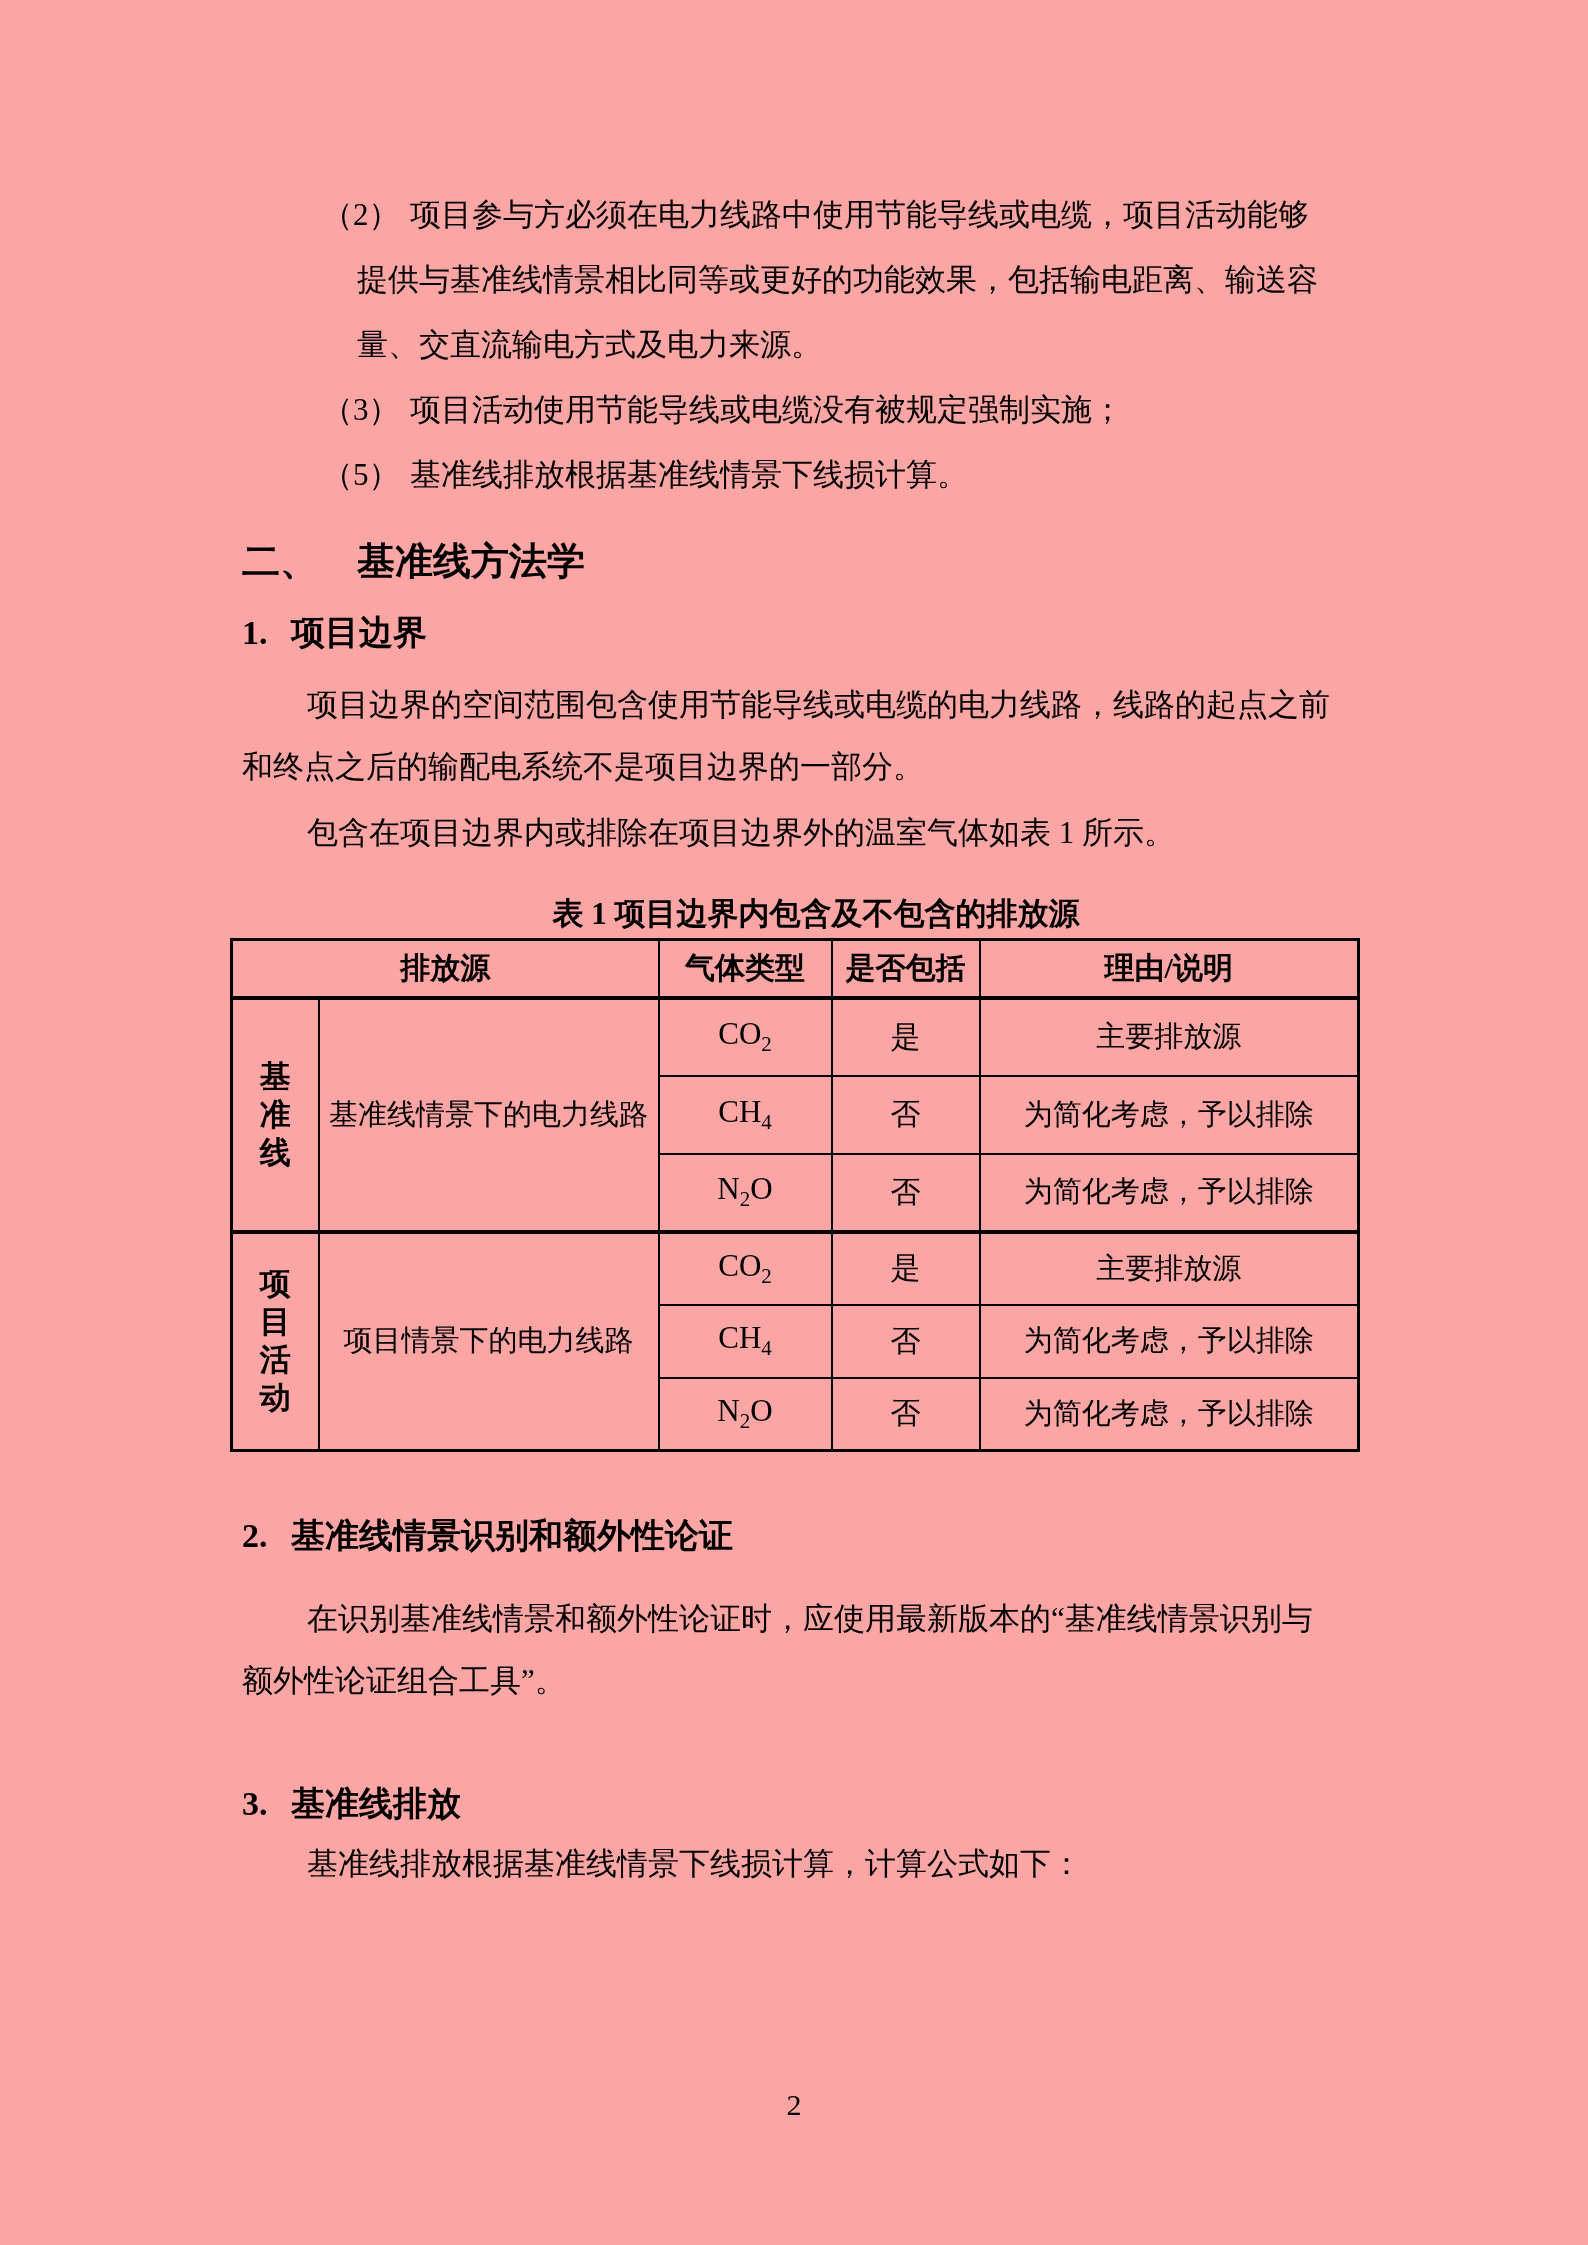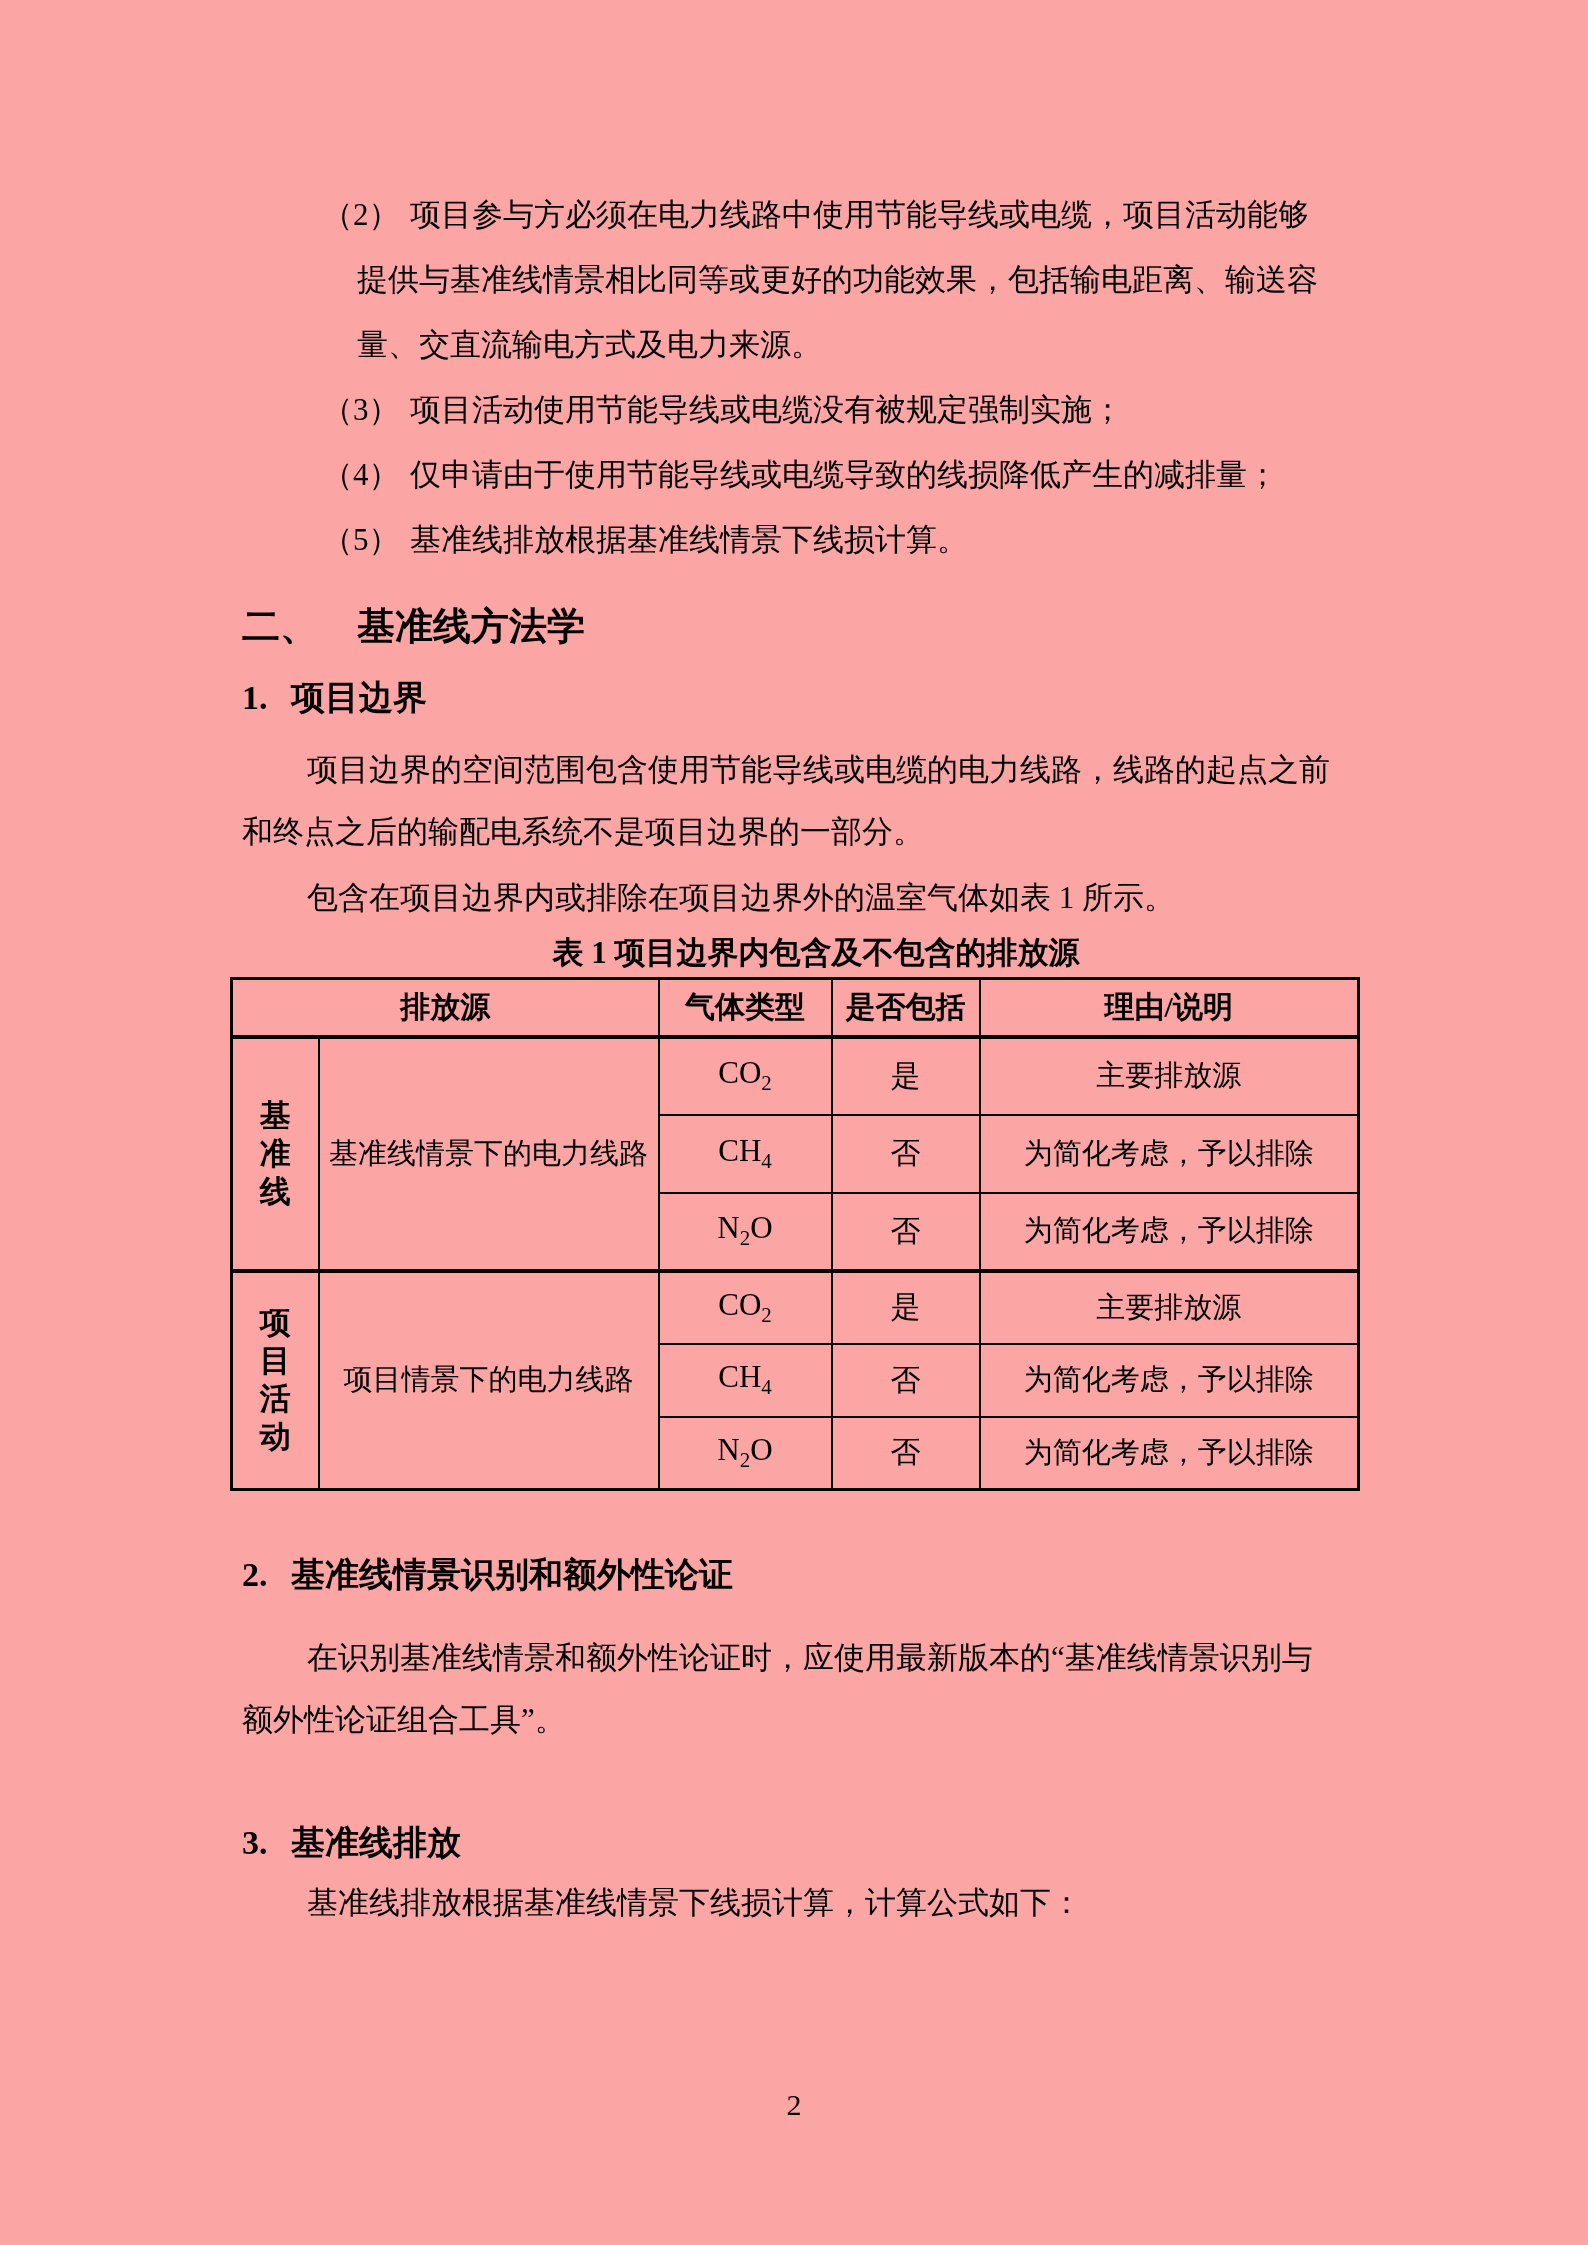--- a/index.html
+++ b/index.html
@@ -26,21 +26,21 @@
   .h2 { font-size: 34px; font-weight: bold; line-height: 48px; white-space: pre; }
   .h2-num { display: inline-block; width: 49px; }
   .h2-1 { margin-top: 22px; }
   .h2-2 { margin-top: 60px; }
   .h2-3 { margin-top: 68px; }
   .p1 { margin-top: 17px; }
   .p2 { margin-top: 4px; }
   .p3 { margin-top: 28px; }
   .p4 { margin-top: 5px; }
 
-  .caption { margin-top: 0; font-size: 31px; font-weight: bold; line-height: 48px; text-align: center; }
+  .caption { margin-top: 26px; font-size: 31px; font-weight: bold; line-height: 48px; text-align: center; }
 
   table.t {
     border-collapse: collapse;
     table-layout: fixed;
     width: 1127px;
     margin-left: -12px;
     border: 3px solid #000;
   }
   .t th, .t td {
     border: 2px solid #000;
@@ -82,21 +82,20 @@
 </head>
 <body>
 
 <div class="page">
 
   <div>
     <div class="line li-first"><span class="li-label">（2）</span><span>项目参与方必须在电力线路中使用节能导线或电缆，项目活动能够</span></div>
     <div class="line li-cont">提供与基准线情景相比同等或更好的功能效果，包括输电距离、输送容</div>
     <div class="line li-cont">量、交直流输电方式及电力来源。</div>
     <div class="line li-first"><span class="li-label">（3）</span><span>项目活动使用节能导线或电缆没有被规定强制实施；</span></div>
-    <div class="line li-first"><span class="li-label">（4）</span><span>仅申请由于使用节能导线或电缆导致的线损降低产生的减排量；</span></div>
     <div class="line li-first"><span class="li-label">（5）</span><span>基准线排放根据基准线情景下线损计算。</span></div>
   </div>
 
   <div class="h1"><span class="h1-num">二、</span><span>基准线方法学</span></div>
 
   <div class="h2 h2-1"><span class="h2-num">1.</span><span>项目边界</span></div>
 
   <div class="pline indent p1">项目边界的空间范围包含使用节能导线或电缆的电力线路，线路的起点之前</div>
   <div class="pline">和终点之后的输配电系统不是项目边界的一部分。</div>
   <div class="pline indent p2">包含在项目边界内或排除在项目边界外的温室气体如表 1 所示。</div>

